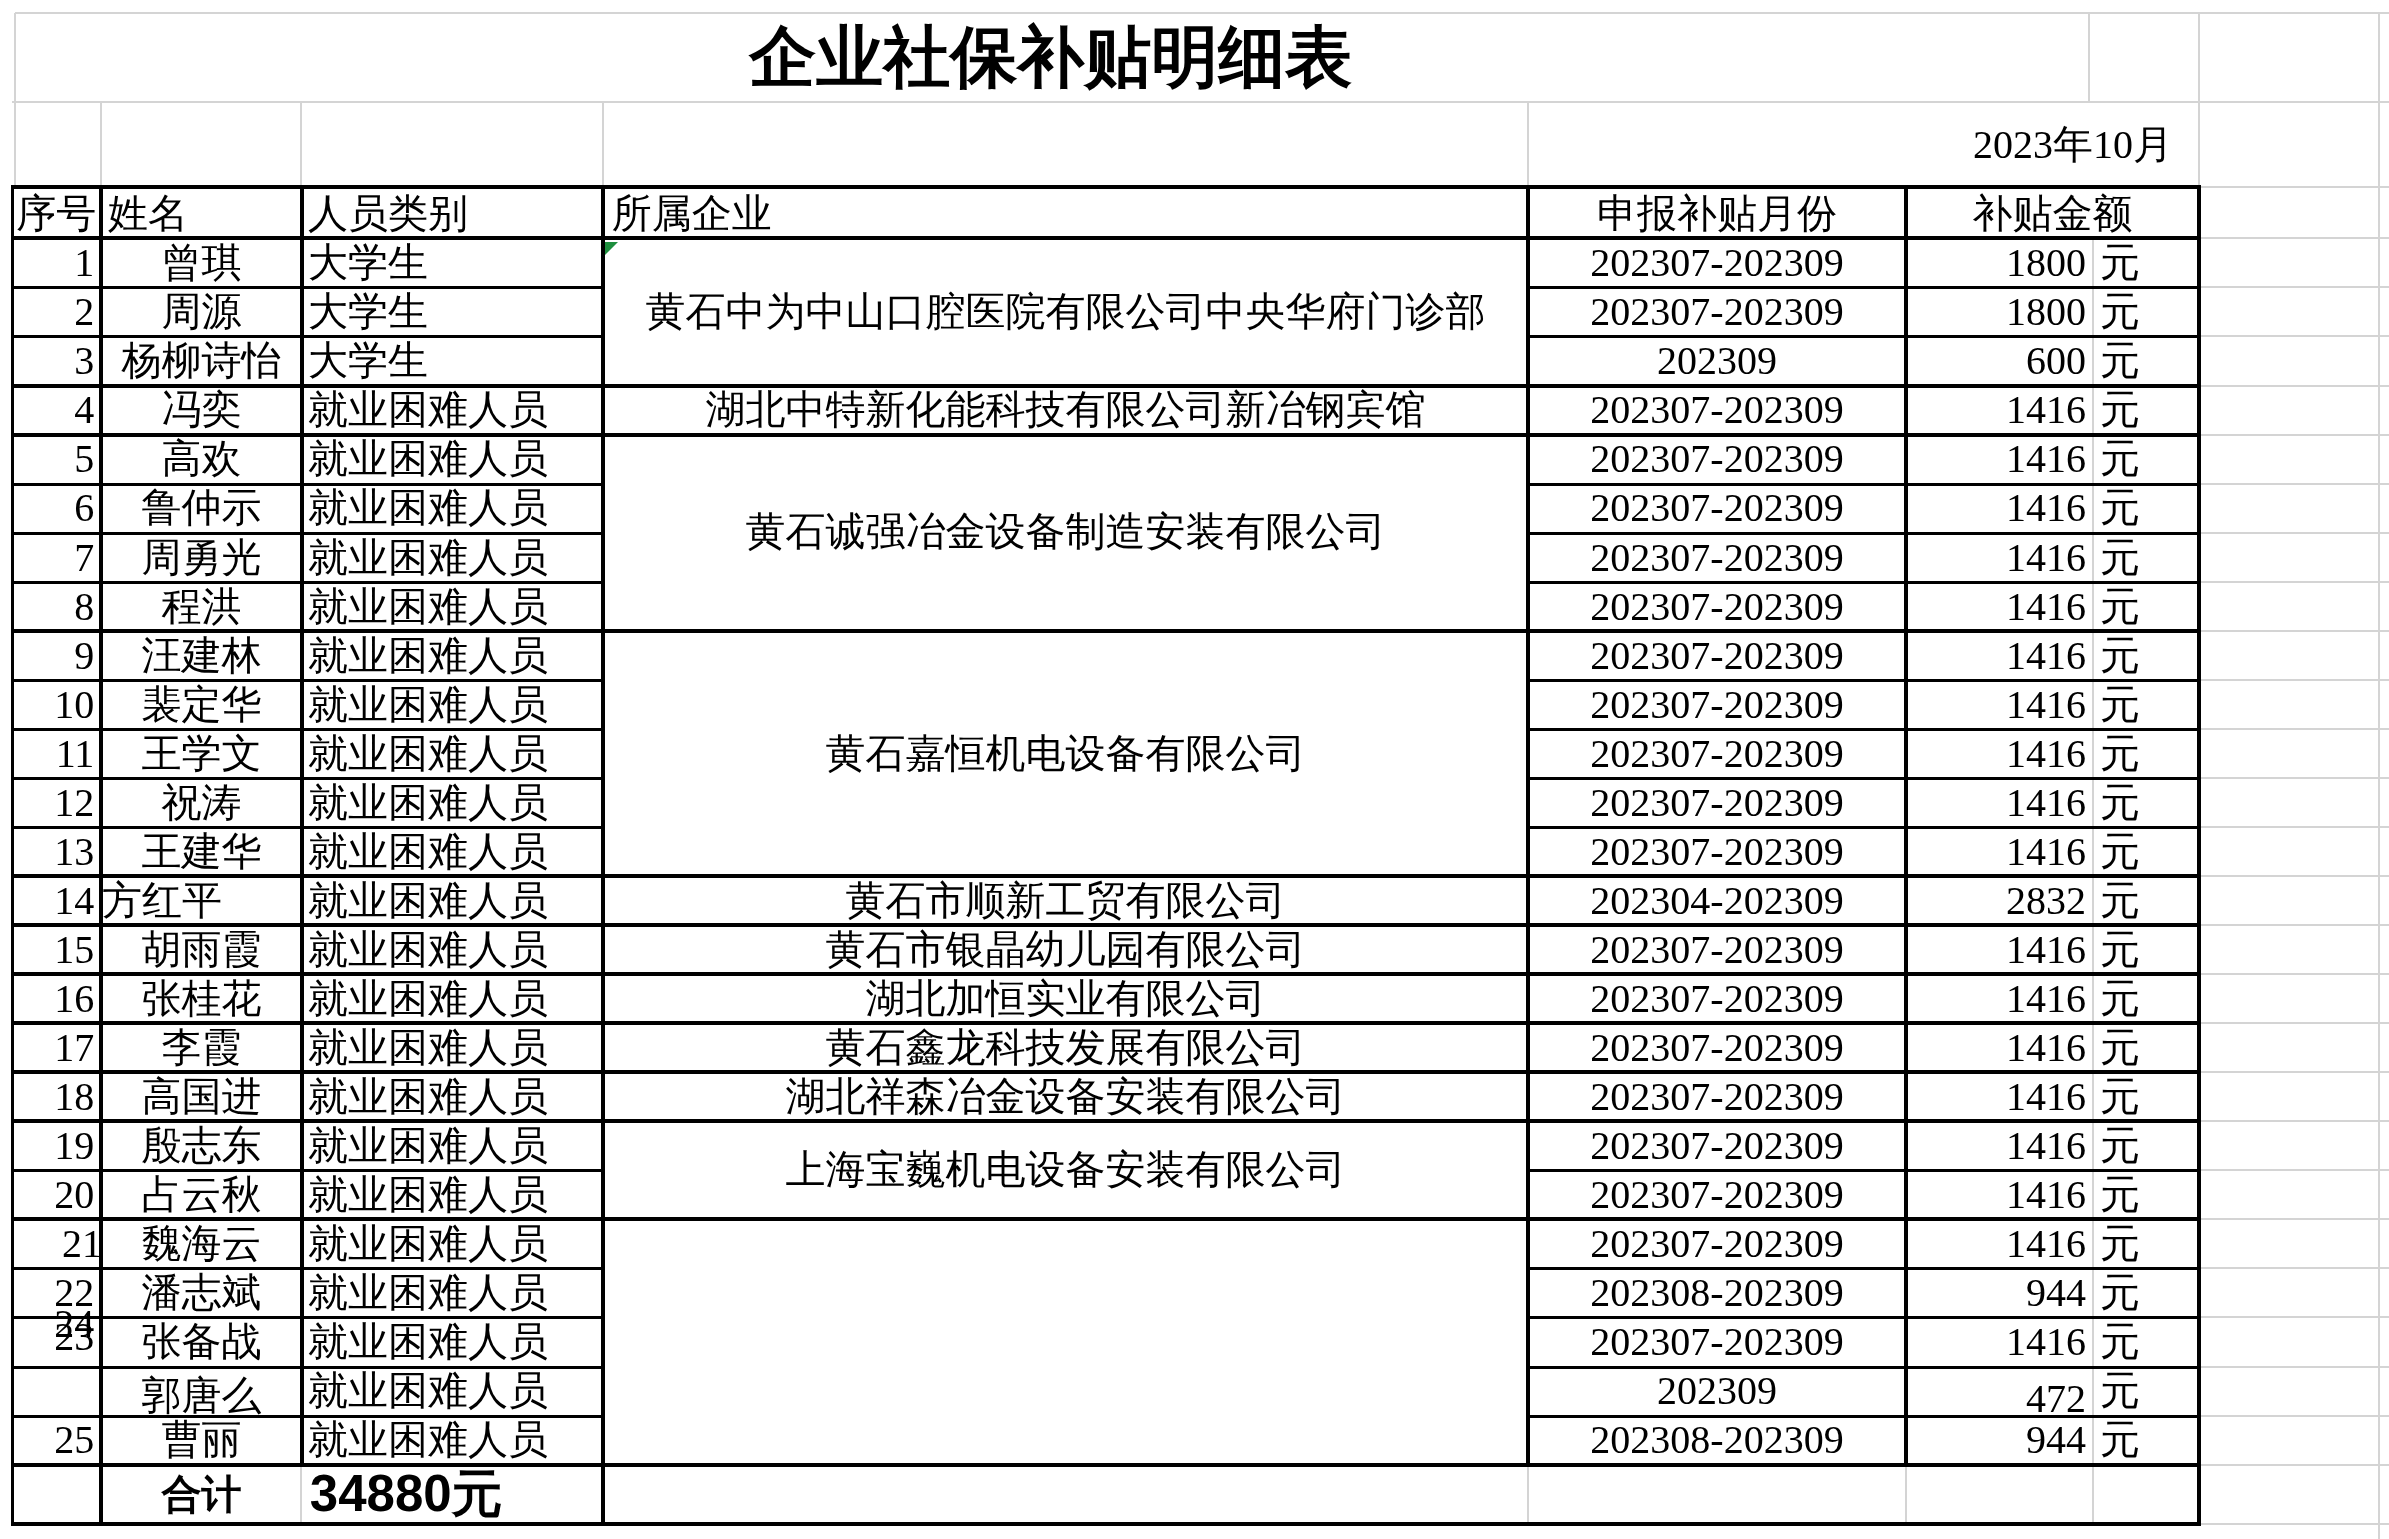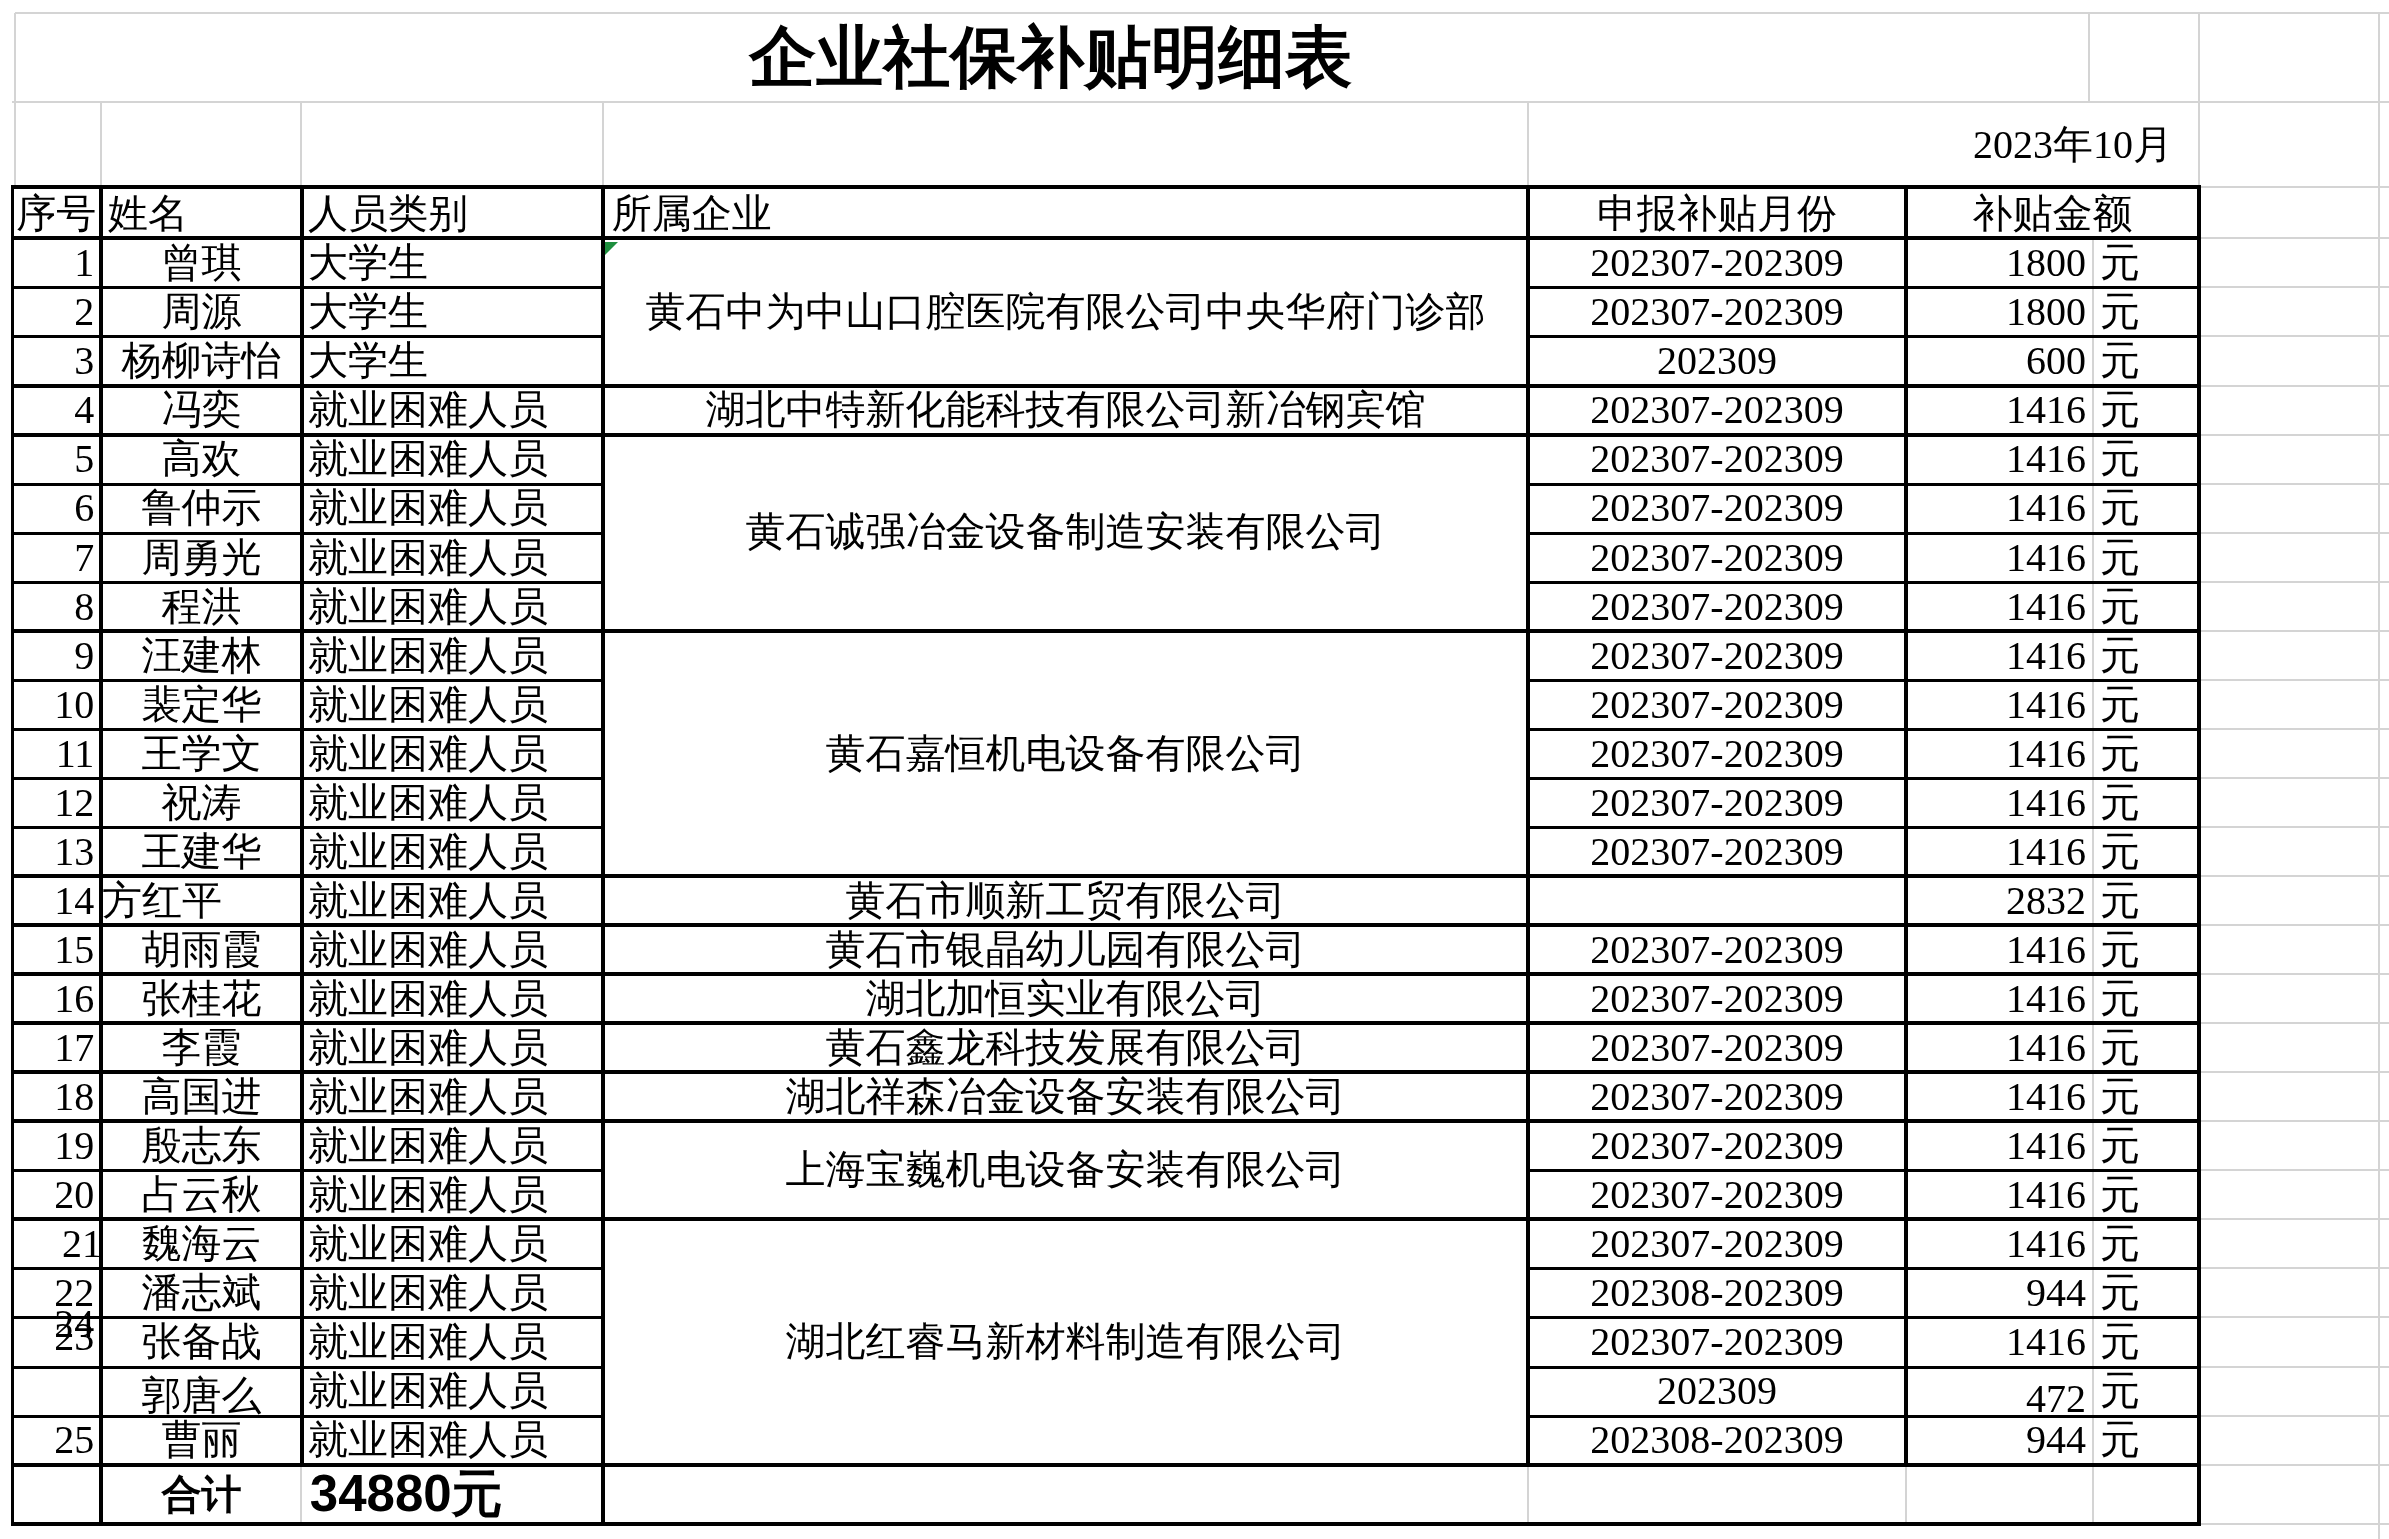--- a/index.html
+++ b/index.html
@@ -119,20 +119,21 @@
     <div class="abs cell left" style="left: 2100px; top: 778px; width: 88px; height: 49px;">元</div>
     <div class="abs cell right" style="left: 12.3px; top: 827px; width: 82px; height: 49px;">13</div>
     <div class="abs cell center" style="left: 101px; top: 827px; width: 201px; height: 49px;">王建华</div>
     <div class="abs cell left" style="left: 308px; top: 827px; width: 294px; height: 49px;">就业困难人员</div>
     <div class="abs cell center" style="left: 1528px; top: 827px; width: 378px; height: 49px;">202307-202309</div>
     <div class="abs cell right" style="left: 1906px; top: 827px; width: 180px; height: 49px;">1416</div>
     <div class="abs cell left" style="left: 2100px; top: 827px; width: 88px; height: 49px;">元</div>
     <div class="abs cell right" style="left: 12.3px; top: 876px; width: 82px; height: 49px;">14</div>
     <div class="abs cell left" style="left: 102px; top: 876px; width: 201px; height: 49px;">方红平</div>
     <div class="abs cell left" style="left: 308px; top: 876px; width: 294px; height: 49px;">就业困难人员</div>
+    <div class="abs cell center" style="left: 1528px; top: 876px; width: 378px; height: 49px;">202304-202309</div>
     <div class="abs cell right" style="left: 1906px; top: 876px; width: 180px; height: 49px;">2832</div>
     <div class="abs cell left" style="left: 2100px; top: 876px; width: 88px; height: 49px;">元</div>
     <div class="abs cell right" style="left: 12.3px; top: 925px; width: 82px; height: 49px;">15</div>
     <div class="abs cell center" style="left: 101px; top: 925px; width: 201px; height: 49px;">胡雨霞</div>
     <div class="abs cell left" style="left: 308px; top: 925px; width: 294px; height: 49px;">就业困难人员</div>
     <div class="abs cell center" style="left: 1528px; top: 925px; width: 378px; height: 49px;">202307-202309</div>
     <div class="abs cell right" style="left: 1906px; top: 925px; width: 180px; height: 49px;">1416</div>
     <div class="abs cell left" style="left: 2100px; top: 925px; width: 88px; height: 49px;">元</div>
     <div class="abs cell right" style="left: 12.3px; top: 974px; width: 82px; height: 49px;">16</div>
     <div class="abs cell center" style="left: 101px; top: 974px; width: 201px; height: 49px;">张桂花</div>
@@ -197,21 +198,20 @@
     <div class="abs cell center" style="left: 603px; top: 238px; width: 925px; height: 147px;">黄石中为中山口腔医院有限公司中央华府门诊部</div>
     <div class="abs cell center" style="left: 603px; top: 385px; width: 925px; height: 49px;">湖北中特新化能科技有限公司新冶钢宾馆</div>
     <div class="abs cell center" style="left: 603px; top: 434px; width: 925px; height: 196px;">黄石诚强冶金设备制造安装有限公司</div>
     <div class="abs cell center" style="left: 603px; top: 631px; width: 925px; height: 245px;">黄石嘉恒机电设备有限公司</div>
     <div class="abs cell center" style="left: 603px; top: 876px; width: 925px; height: 49px;">黄石市顺新工贸有限公司</div>
     <div class="abs cell center" style="left: 603px; top: 925px; width: 925px; height: 49px;">黄石市银晶幼儿园有限公司</div>
     <div class="abs cell center" style="left: 603px; top: 974px; width: 925px; height: 49px;">湖北加恒实业有限公司</div>
     <div class="abs cell center" style="left: 603px; top: 1023px; width: 925px; height: 49px;">黄石鑫龙科技发展有限公司</div>
     <div class="abs cell center" style="left: 603px; top: 1072px; width: 925px; height: 49px;">湖北祥森冶金设备安装有限公司</div>
     <div class="abs cell center" style="left: 603px; top: 1121px; width: 925px; height: 98px;">上海宝巍机电设备安装有限公司</div>
-    <div class="abs cell center" style="left: 603px; top: 1219px; width: 925px; height: 245px;">湖北红睿马新材料制造有限公司</div>
     <div class="abs " style="left: 15px; top: 12.3px; width: 2375px; height: 1.8px; background: rgb(212, 212, 212);"></div>
     <div class="abs " style="left: 12.3px; top: 101px; width: 2377px; height: 1.8px; background: rgb(212, 212, 212);"></div>
     <div class="abs " style="left: 2200px; top: 186px; width: 189px; height: 1.8px; background: rgb(212, 212, 212);"></div>
     <div class="abs " style="left: 2200px; top: 1523px; width: 189px; height: 1.8px; background: rgb(212, 212, 212);"></div>
     <div class="abs " style="left: 2200px; top: 237px; width: 189px; height: 1.8px; background: rgb(212, 212, 212);"></div>
     <div class="abs " style="left: 2200px; top: 286px; width: 189px; height: 1.8px; background: rgb(212, 212, 212);"></div>
     <div class="abs " style="left: 2200px; top: 335px; width: 189px; height: 1.8px; background: rgb(212, 212, 212);"></div>
     <div class="abs " style="left: 2200px; top: 385px; width: 189px; height: 1.8px; background: rgb(212, 212, 212);"></div>
     <div class="abs " style="left: 2200px; top: 434px; width: 189px; height: 1.8px; background: rgb(212, 212, 212);"></div>
     <div class="abs " style="left: 2200px; top: 483px; width: 189px; height: 1.8px; background: rgb(212, 212, 212);"></div>

